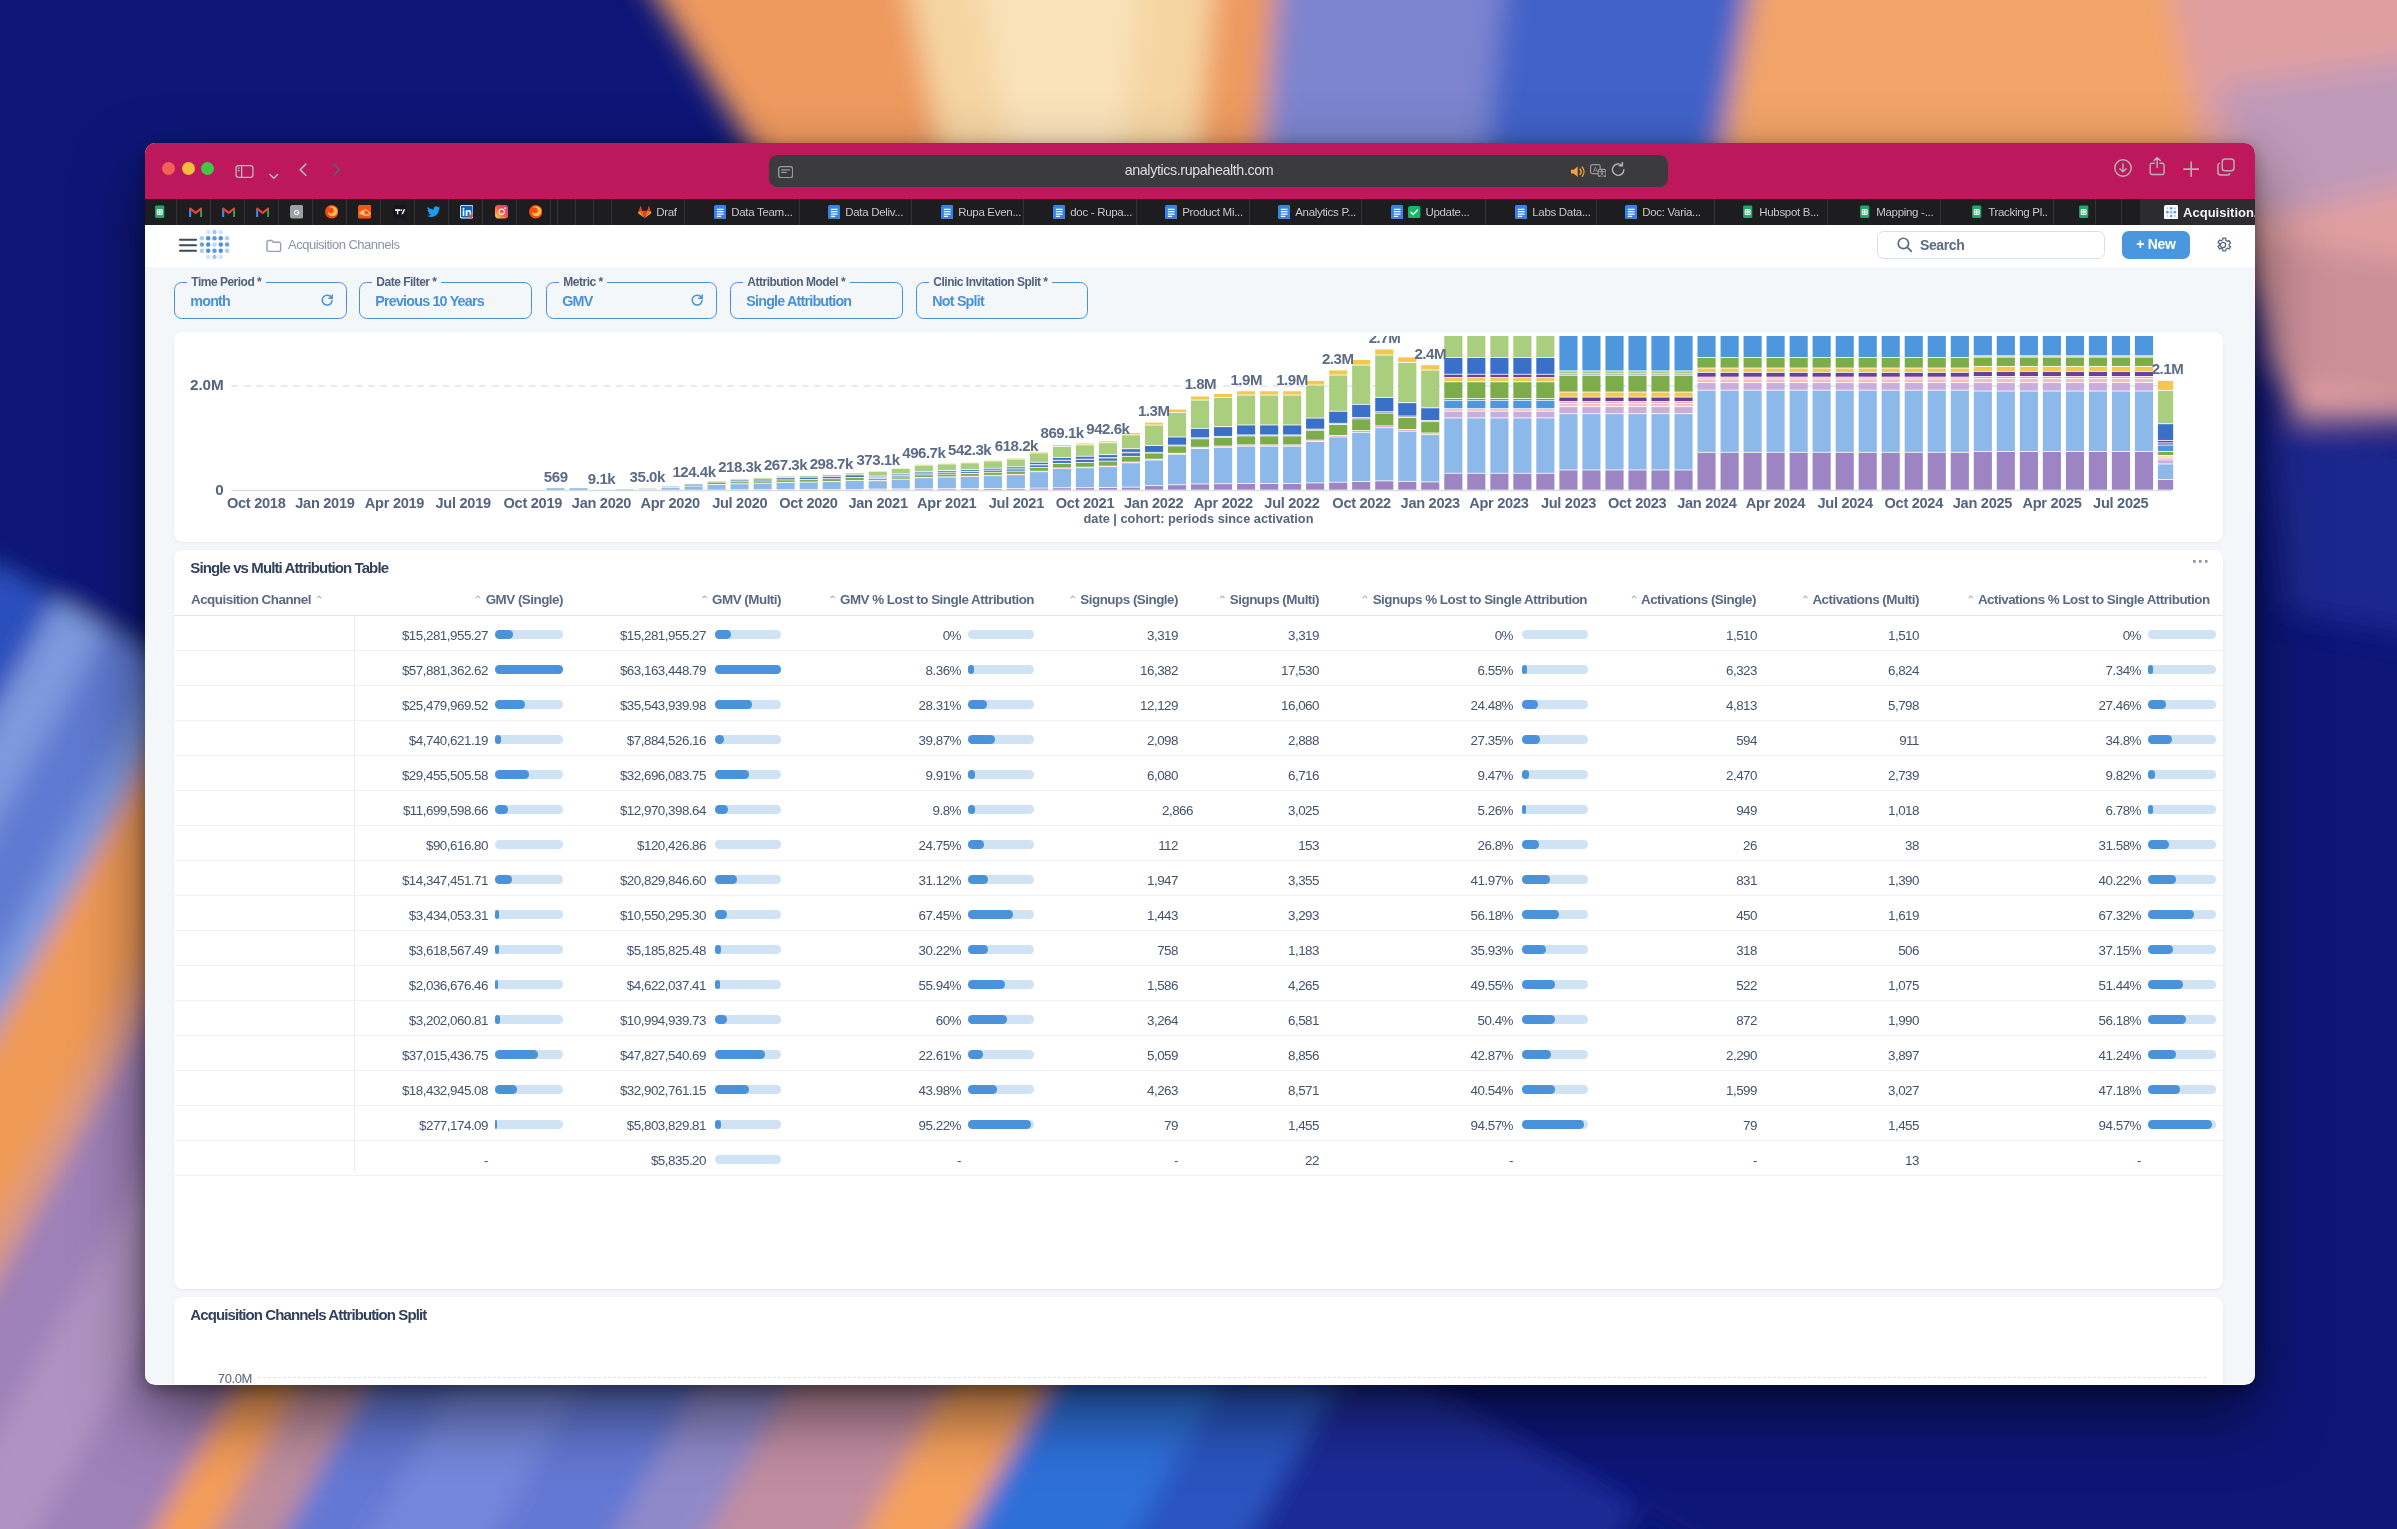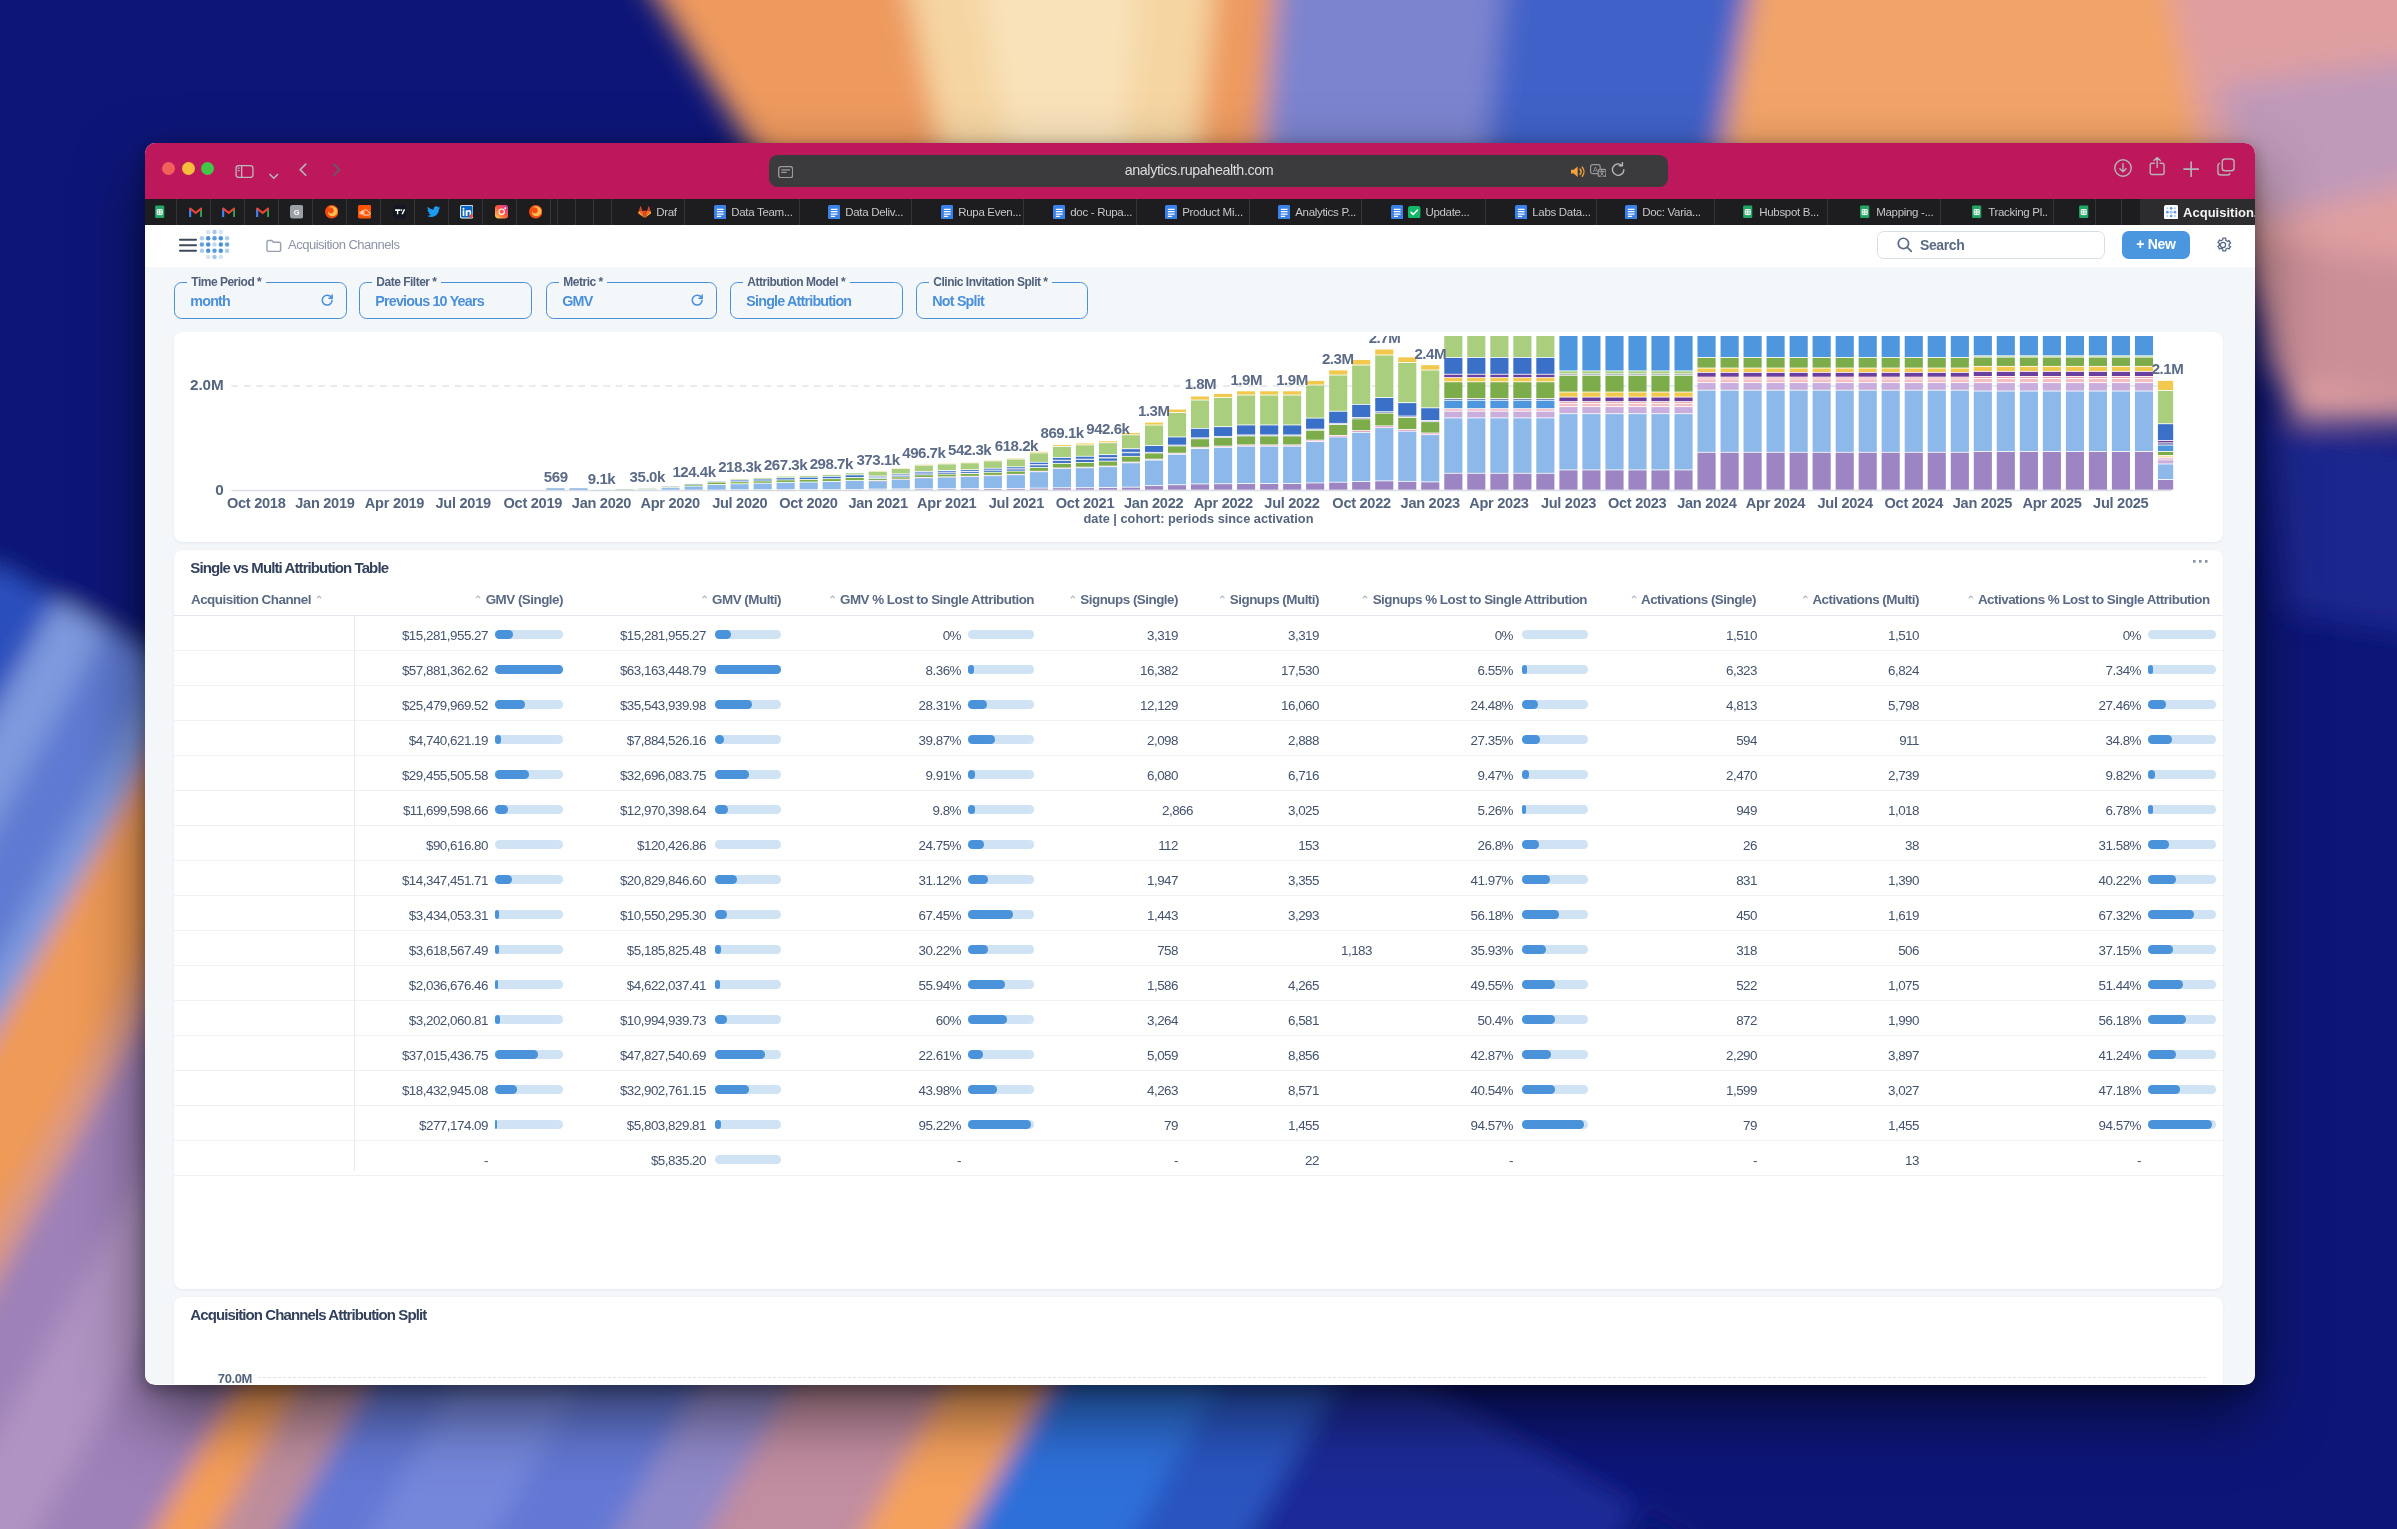--- a/index.html
+++ b/index.html
@@ -53,21 +53,21 @@
 .row .fi{position:absolute;left:0;top:0;height:8.6px;border-radius:4.3px;background:#4a93da;}
 #vdiv{position:absolute;left:180px;top:66px;width:1px;height:555px;background:#e8ecf1;}
 .ylab{font-size:16px;font-weight:bold;fill:#55657f;font-family:"Liberation Sans";}
 .xlab{font-size:15.3px;font-weight:bold;fill:#55657f;font-family:"Liberation Sans";letter-spacing:-.3px;}
 .blab{font-size:15.8px;font-weight:bold;fill:#5c6b87;font-family:"Liberation Sans";letter-spacing:-.5px;}
 .cap{font-size:13.4px;font-weight:bold;fill:#55657f;font-family:"Liberation Sans";}
 .fbox{position:absolute;top:57px;height:37px;border:1.9px solid #4a90d9;border-radius:7.6px;}
 .flab{position:absolute;left:11.5px;top:-7.6px;background:#f4f7fa;padding:0 4.8px;color:#51617c;font-size:12px;letter-spacing:-0.5px;font-weight:bold;white-space:nowrap;}
 .fval{position:absolute;left:15.3px;top:9.6px;color:#4a90d9;font-size:14.3px;letter-spacing:-0.8px;font-weight:bold;white-space:nowrap;}
 .fhist{position:absolute;right:11.5px;top:9.6px;}
-#b70{position:absolute;left:0px;top:74px;width:78px;text-align:right;color:#55657f;font-size:13px;letter-spacing:-0.4px;font-weight:bold;}
+#b70{position:absolute;left:0px;top:74px;width:78px;text-align:right;color:#55657f;font-size:13px;letter-spacing:-0.4px;font-weight:normal;}
 #bdash{position:absolute;left:84px;top:80px;width:1948px;border-top:1.4px dashed #dfe4ea;}
 </style></head><body>
 <svg id="wall" width="2397" height="1529" viewBox="0 0 2508 1600">
 <defs>
       <filter id="bl" x="-5%" y="-5%" width="110%" height="110%">
         <feGaussianBlur stdDeviation="13"></feGaussianBlur>
       </filter>
 <filter id="bl2" x="-5%" y="-5%" width="110%" height="110%">
         <feGaussianBlur stdDeviation="15"></feGaussianBlur>
       </filter>
@@ -1370,21 +1370,21 @@
             </span>
             <span class="v" style="right:1517px">$5,185,825.48</span>
             <span class="tr" style="left:541px;width:66px">
               <span class="fi" style="width:5.7px"></span>
             </span>
             <span class="v" style="right:1262px">30.22%</span>
             <span class="tr" style="left:794px;width:66px">
               <span class="fi" style="width:20px"></span>
             </span>
             <span class="v" style="right:1045px">758</span>
-            <span class="v" style="right:851px">1,183</span>
+            <span class="v" style="right:904px">1,183</span>
             <span class="v" style="right:710px">35.93%</span>
             <span class="tr" style="left:1348px;width:66px">
               <span class="fi" style="width:24px"></span>
             </span>
             <span class="v" style="right:466px">318</span>
             <span class="v" style="right:304px">506</span>
             <span class="v" style="right:82px">37.15%</span>
             <span class="tr" style="left:1974px;width:68px">
               <span class="fi" style="width:25px"></span>
             </span>

